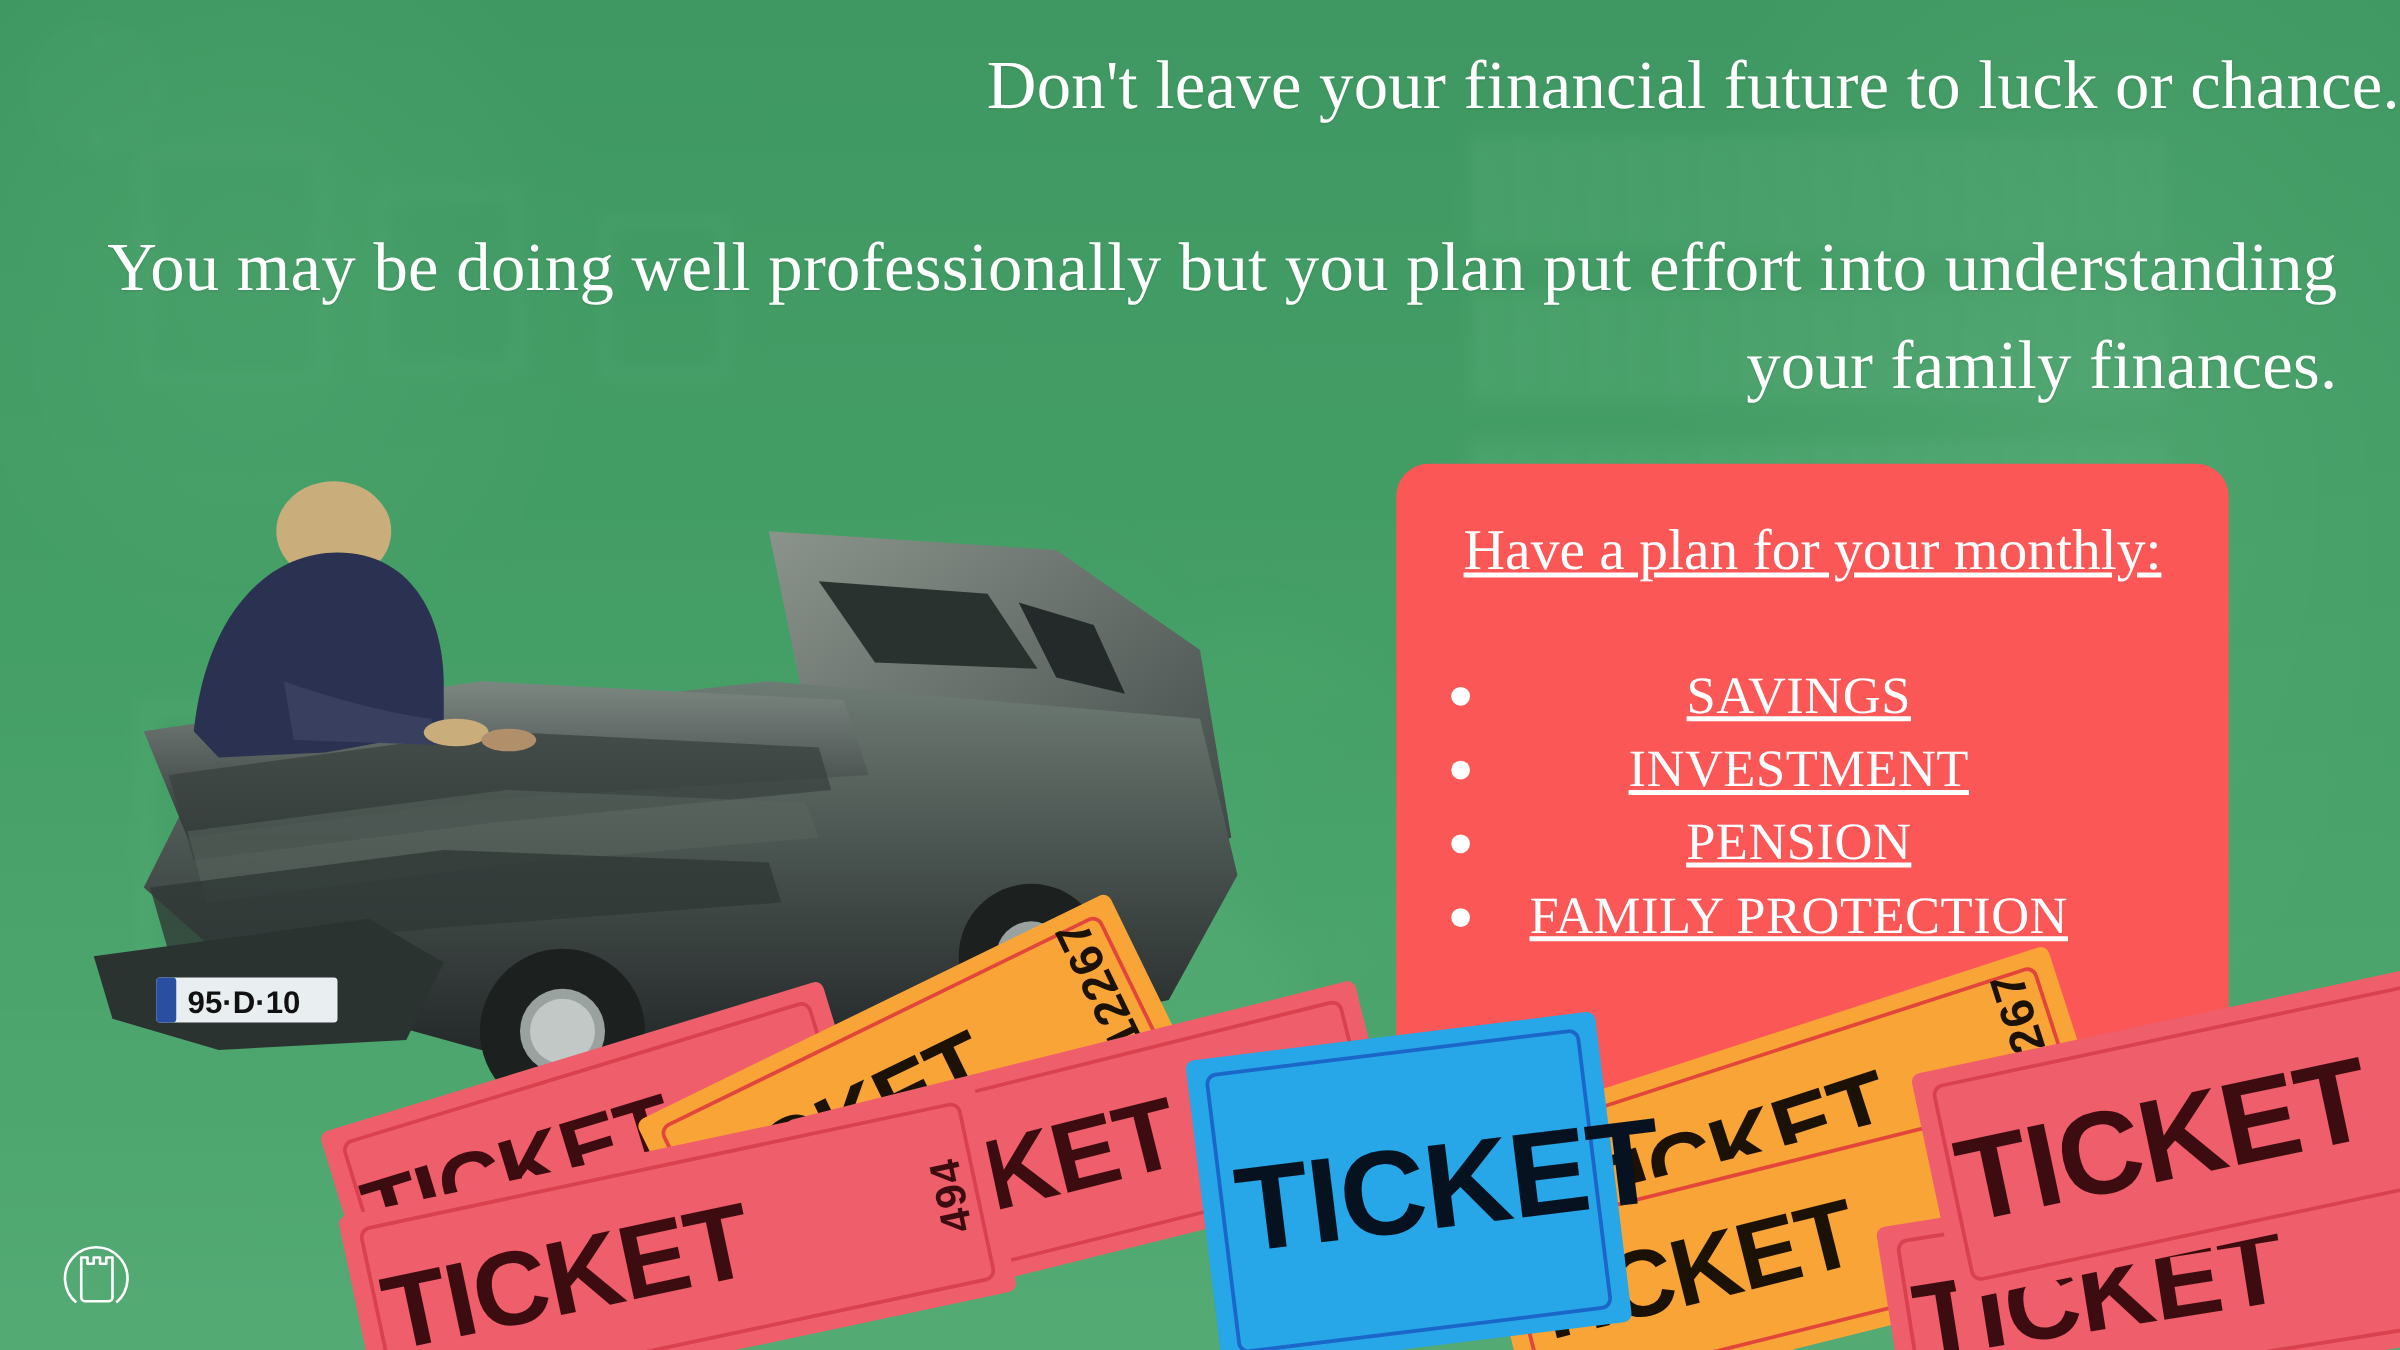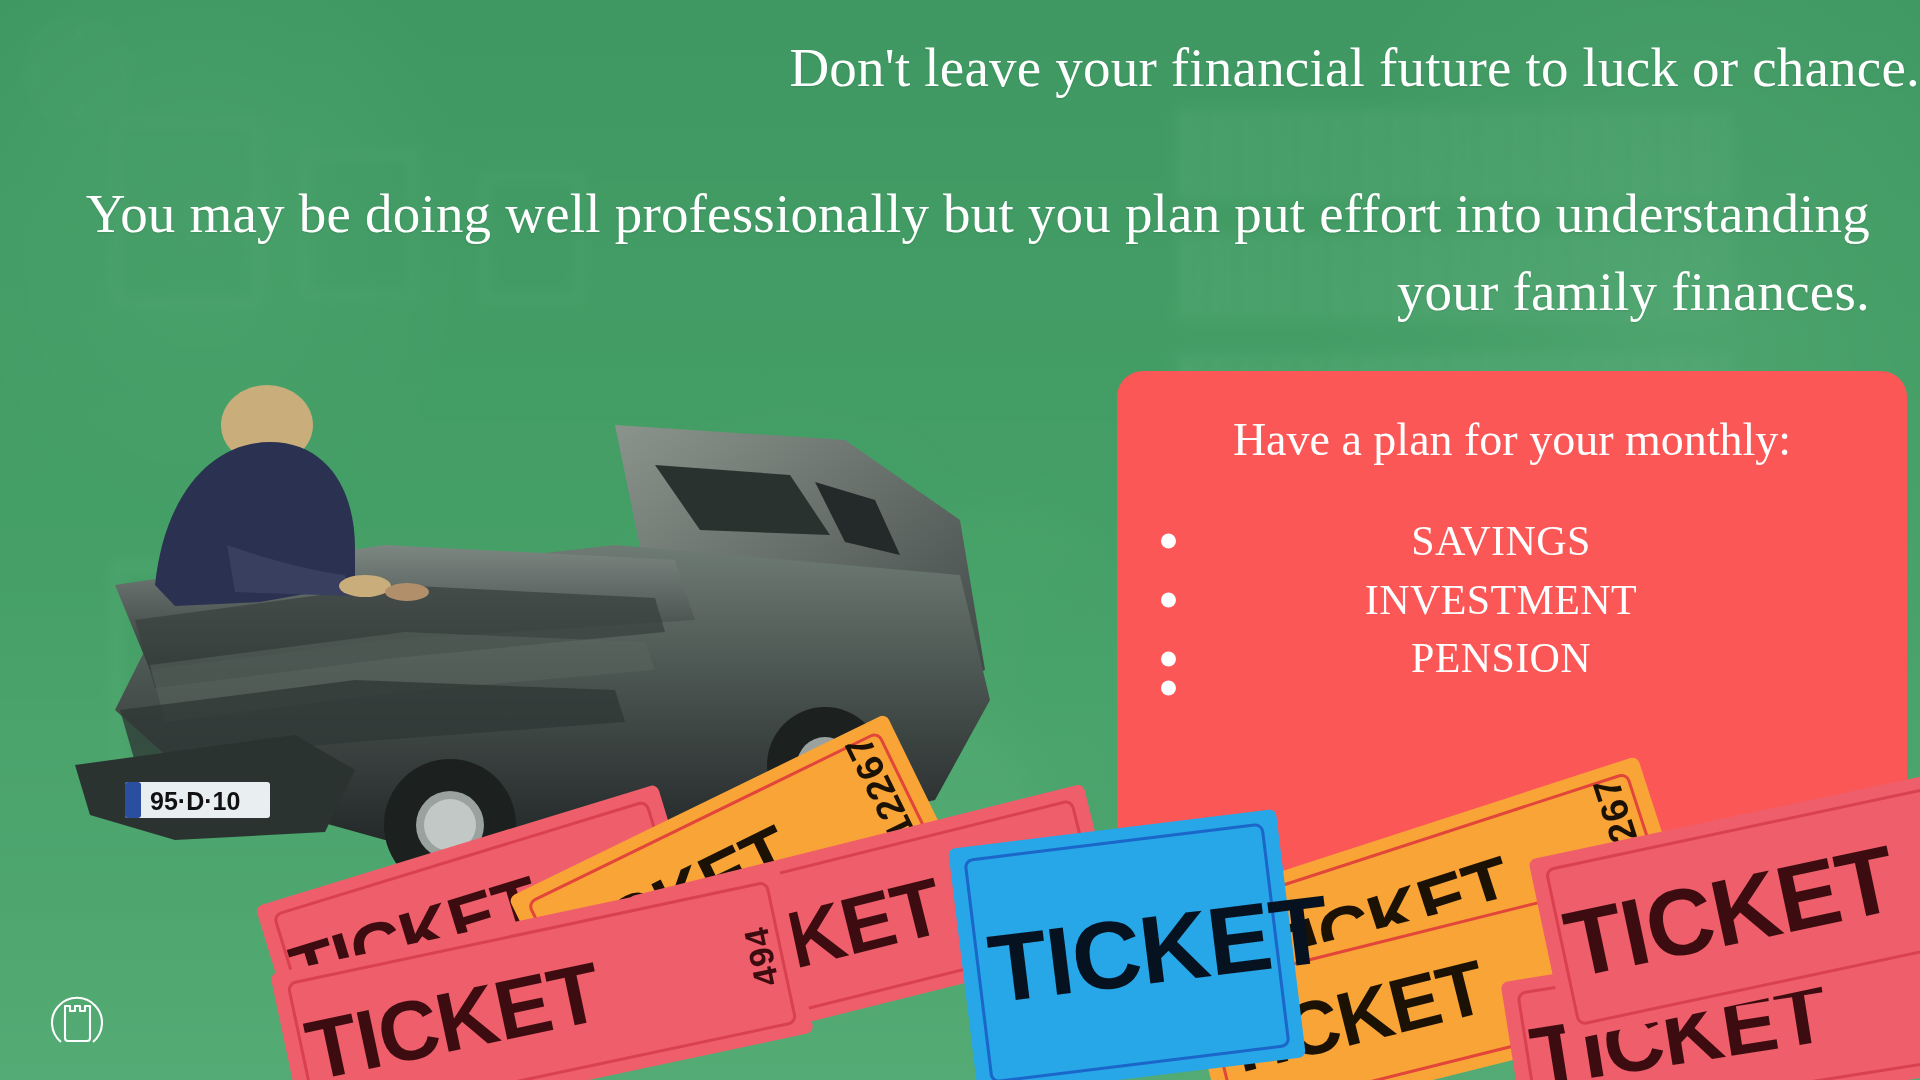--- a/index.html
+++ b/index.html
@@ -80,27 +80,28 @@
     padding-top:74px; margin:0 auto; width:1820px;
     text-shadow:0 1px 2px rgba(0,0,0,.10);
   }
 
   
   .car-photo { position:absolute; left:55px; top:370px; width:1000px; height:500px; }
   .car-photo svg { width:100%; height:100%; display:block; }
 
   
   .red-panel {
-    position:absolute; left:1117px; top:371px; width:790px; height:510px;
+    position:absolute; left:1117px; top:371px; width:666px; height:510px;
     background:#fb5757; border-radius:26px;
     color:#fff; text-align:center;
     z-index:4;
+    text-decoration:underline;
   }
   .panel-title { font-size:46px; line-height:1.28; padding:40px 52px 0 52px; }
-  .bullets { list-style:none; margin:42px 0 0 0; padding:0 22px 0 0; }
+  .bullets { list-style:none; margin:58px 0 0 0; padding:0 22px 0 0; }
   .bullets li {
     position:relative; font-size:42px; line-height:1.40; letter-spacing:.4px;
     text-align:center; padding-left:0;
   }
   .bullets li .dot {
     position:absolute; left:44px; top:50%; transform:translateY(-50%);
     width:15px; height:15px; border-radius:50%; background:#fff;
   }
   .bullets li.overflow { white-space:nowrap; }
 
@@ -238,20 +239,21 @@
     <li>
       <span class="dot"></span>
       <span>INVESTMENT</span>
     </li>
     <li>
       <span class="dot"></span>
       <span>PENSION</span>
     </li>
     <li class="overflow">
       <span class="dot"></span>
+      <span>FAMILY PROTECTION</span>
     </li>
   </ul>
 </div>
 
 <div class="tickets">
 
   <div class="ticket t-red" style="left:268px; top:62px; width:420px; height:150px; transform:rotate(-17deg); z-index:1;">
     <div class="inner"></div>
     <div class="word" style="font-size:72px;">TICKET</div>
   </div>

